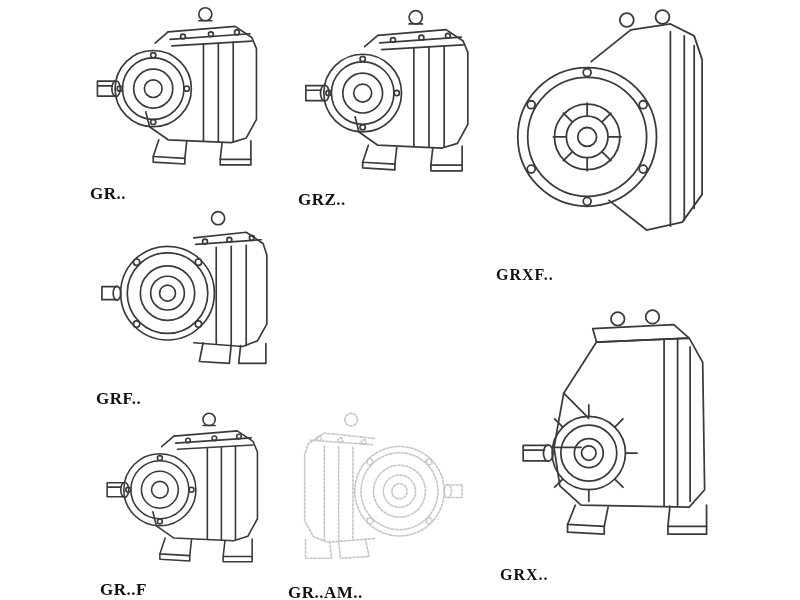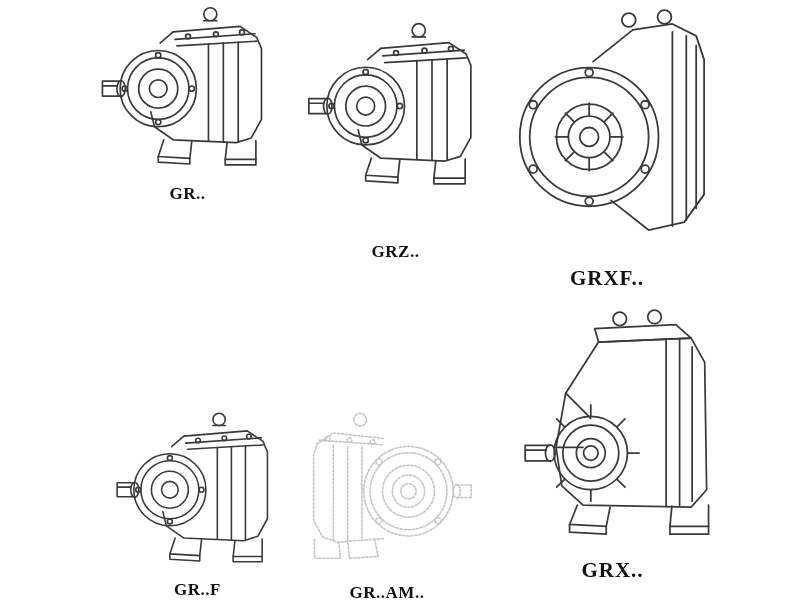--- a/index.html
+++ b/index.html
@@ -1,24 +1,24 @@
 <!DOCTYPE html>
 <html><head>
 <meta charset="utf-8">
 <style>
   html,body{margin:0;padding:0;background:#ffffff;}
   #page{position:relative;width:800px;height:600px;background:#ffffff;overflow:hidden;
         font-family:"Liberation Serif", serif;}
-  .fig-cell{position:absolute;display:flex;flex-direction:column;align-items:center;}
+  .fig-cell{position:absolute;display:flex;flex-direction:column;align-items:flex-start;}
   .fig-cell svg{display:block;}
   .drawing{color:#3a3a3a;}
   .ghost{color:#c6c6c6;stroke-dasharray:2.5 2;}
   .mirror{transform:scaleX(-1);}
   .fig-label{font-weight:bold;color:#111111;font-size:17px;letter-spacing:.5px;margin-top:5px;}
-  .fig-label.big{font-size:21px;letter-spacing:1px;}
+  .fig-label.big{font-size:16px;letter-spacing:1px;}
   #symbol-defs{position:absolute;width:0;height:0;overflow:hidden;}
 </style>
 </head>
 <body>
 
 <svg id="symbol-defs" aria-hidden="true">
   <defs>
 
     <symbol id="sym-foot" viewBox="0 0 200 190">
       <g fill="none" stroke="currentColor" stroke-width="1.8" stroke-linejoin="round" stroke-linecap="round">
@@ -120,50 +120,56 @@
 
 <div id="page">
 
   <div class="fig-cell" style="left:90px;top:2px;width:195px;">
     <svg class="drawing" width="186" height="177" viewBox="0 0 200 190">
         <use href="#sym-foot"></use>
       </svg>
     <div class="fig-label">GR..</div>
   </div>
 
-  <div class="fig-cell" style="left:298px;top:18px;width:195px;gap:39px;">
+  <div class="fig-cell" style="left:298px;top:5px;width:195px;">
     <svg class="drawing" width="190" height="180" viewBox="0 0 200 190">
         <use href="#sym-foot"></use>
       </svg>
     <div class="fig-label">GRZ..</div>
   </div>
 
   <div class="fig-cell" style="left:496px;top:4px;width:222px;">
     <svg class="drawing" width="218" height="248" viewBox="0 0 220 250">
         <use href="#sym-front"></use>
       </svg>
     <div class="fig-label big" style="margin-top:14px;">GRXF..</div>
   </div>
 
+  <div class="fig-cell" style="left:96px;top:206px;width:200px;">
+    <svg class="drawing" width="188" height="178" viewBox="0 0 200 190">
+        <use href="#sym-flange"></use>
+      </svg>
+    <div class="fig-label">GRF..</div>
+  </div>
 
 
   <div class="fig-cell" style="left:100px;top:408px;width:195px;">
     <svg class="drawing" width="176" height="167" viewBox="0 0 200 190">
         <use href="#sym-foot"></use>
       </svg>
     <div class="fig-label">GR..F</div>
   </div>
 
   <div class="fig-cell" style="left:288px;top:408px;width:198px;">
     <svg class="drawing ghost mirror" width="180" height="170" viewBox="0 0 200 190">
         <use href="#sym-flange"></use>
       </svg>
     <div class="fig-label">GR..AM..</div>
   </div>
 
   <div class="fig-cell" style="left:500px;top:306px;width:225px;">
     <svg class="drawing" width="222" height="242" viewBox="0 0 230 250">
         <use href="#sym-bigfoot"></use>
       </svg>
-    <div class="fig-label big" style="margin-top:10px;">GRX..</div>
+    <div class="fig-label big" style="margin-top:18px;">GRX..</div>
   </div>
 
 </div>
 
 </body></html>

